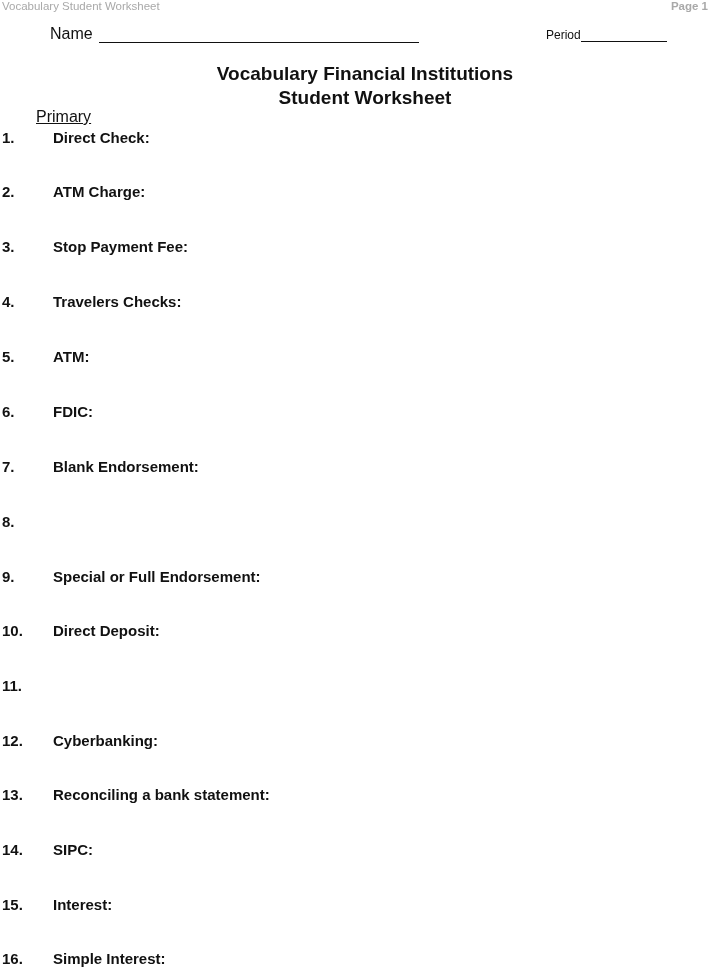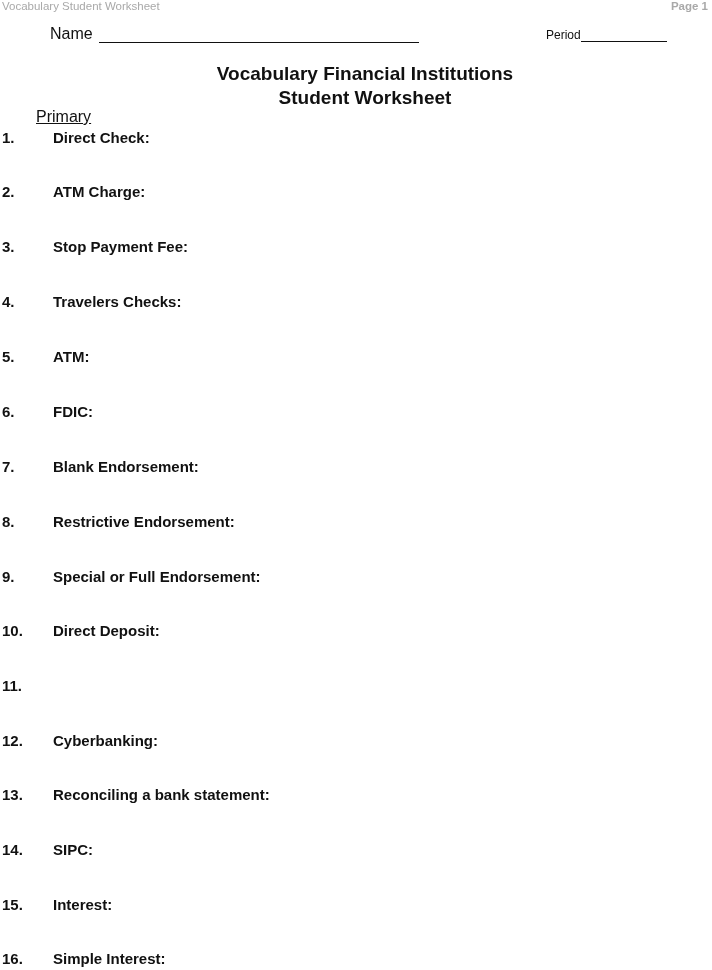--- a/index.html
+++ b/index.html
@@ -139,21 +139,20 @@
 <div class="item" style="top:403px">
     <span class="num">6.</span>
     <span>FDIC:</span>
   </div>
 <div class="item" style="top:458px">
     <span class="num">7.</span>
     <span>Blank Endorsement:</span>
   </div>
 <div class="item" style="top:513px">
     <span class="num">8.</span>
-    <span>Restrictive Endorsement:</span>
   </div>
 <div class="item" style="top:568px">
     <span class="num">9.</span>
     <span>Special or Full Endorsement:</span>
   </div>
 <div class="item" style="top:622px">
     <span class="num">10.</span>
     <span>Direct Deposit:</span>
   </div>
 <div class="item" style="top:677px">

